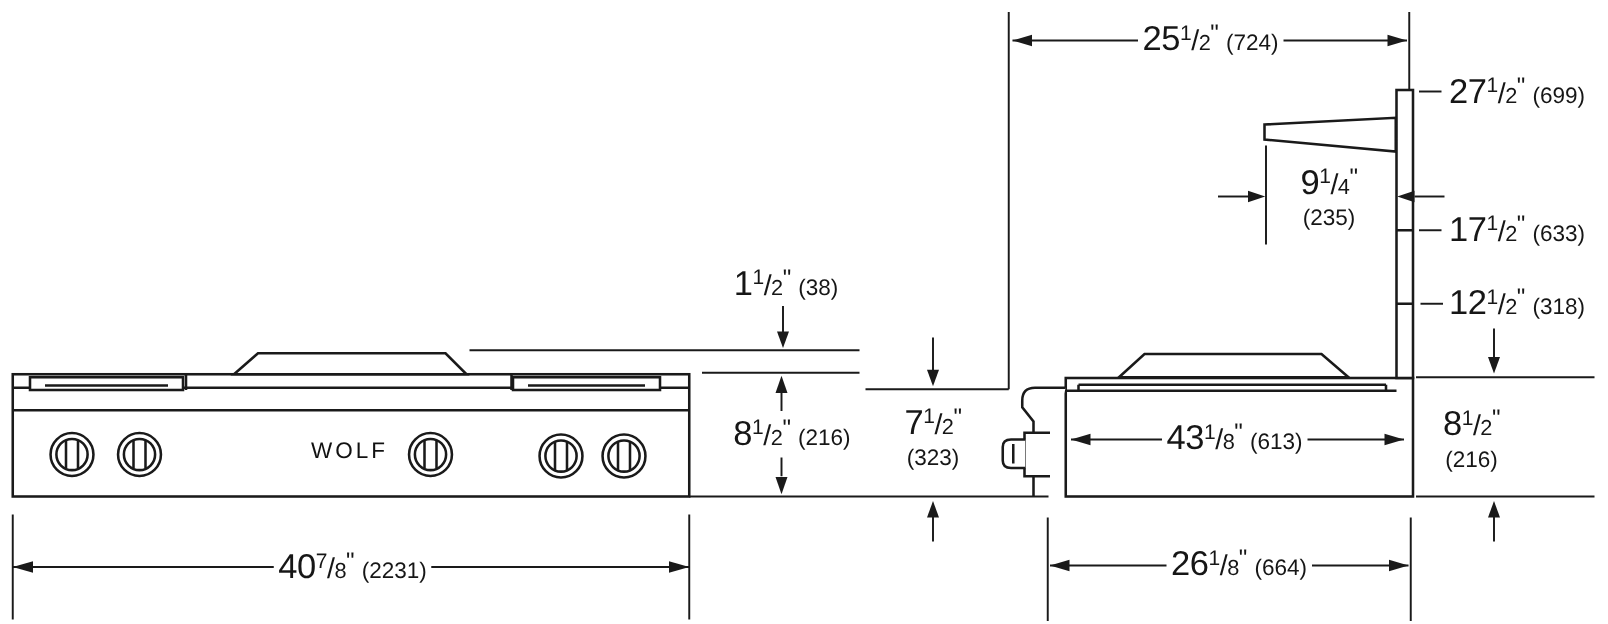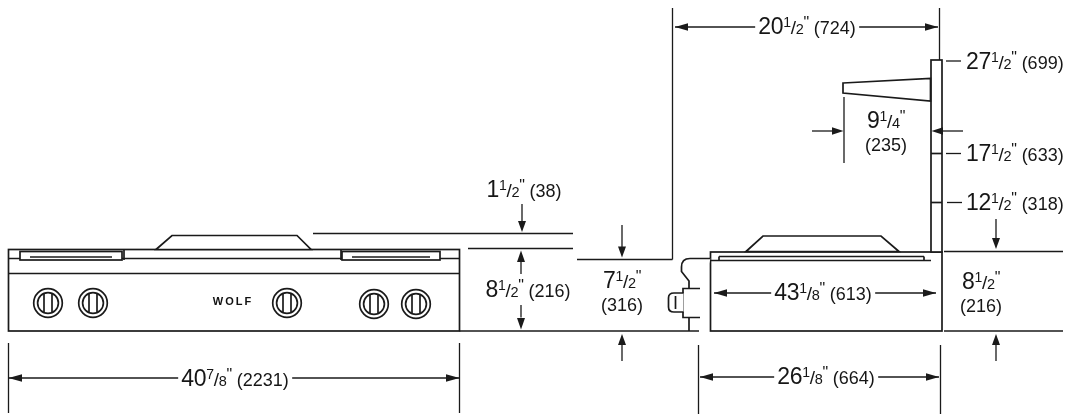--- a/index.html
+++ b/index.html
@@ -8,25 +8,25 @@
   #stage{position:absolute;left:0;top:0;width:1072px;height:416px;}
   svg{position:absolute;left:0;top:0;}
   .dim{position:absolute;transform:translate(-50%,-50%);background:#fff;
        padding:0 3px;white-space:nowrap;text-align:center;line-height:1;color:#161616;}
   .dim.left-anchored{transform:translate(0,-50%);}
   .dim .meas{font-size:23px;letter-spacing:-0.3px;}
   .dim sup{font-size:14px;position:relative;top:-7px;line-height:0;vertical-align:baseline;}
   .dim .sl{font-size:19px;}
   .dim .dn{font-size:14.5px;}
   .dim .in{font-size:16px;position:relative;top:-6px;}
-  .dim .mm{font-size:18px;margin-left:5px;}
+  .dim .mm{font-size:15px;margin-left:5px;}
   .dim.two{line-height:1.1;}
   .dim.two .mm{display:block;margin-left:0;margin-top:3px;text-align:center;}
-  .brand{position:absolute;transform:translate(-50%,-50%);font-size:11px;
-         font-weight:bold;letter-spacing:2px;color:#111;}
+  .brand{position:absolute;transform:translate(-50%,-50%);font-size:15px;
+         font-weight:normal;letter-spacing:2px;color:#111;}
 </style>
 </head>
 <body>
 
 <div id="stage">
 
 <svg width="1072" height="416" viewBox="0 0 1072 416">
 
   <g stroke="#1a1a1a" fill="none" stroke-width="1.7">
     <rect x="8.5" y="249.5" width="451" height="81.5" fill="#ffffff"></rect>
@@ -167,21 +167,21 @@
       <line x1="700" y1="377" x2="939" y2="377"></line>
       <polygon fill="#1a1a1a" stroke="none" points="700,377 713,373.2 713,380.8"></polygon>
       <polygon fill="#1a1a1a" stroke="none" points="939,377 926,373.2 926,380.8"></polygon>
     </g>
   </g>
 </svg>
 
 <div class="brand" style="left:233px;top:301px">WOLF</div>
 
 <div class="dim" style="left:807px;top:26px">
-  <span class="meas"><span>20</span><sup>1</sup><span class="sl">/</span><span class="dn">2</span><span class="in">"</span></span><span class="mm">(724)</span>
+  <span class="meas"><span>25</span><sup>1</sup><span class="sl">/</span><span class="dn">2</span><span class="in">"</span></span><span class="mm">(724)</span>
 </div>
 
 <div class="dim left-anchored" style="left:963px;top:61px">
   <span class="meas"><span>27</span><sup>1</sup><span class="sl">/</span><span class="dn">2</span><span class="in">"</span></span><span class="mm">(699)</span>
 </div>
 
 <div class="dim two" style="left:886px;top:132px">
   <span class="meas"><span>9</span><sup>1</sup><span class="sl">/</span><span class="dn">4</span><span class="in">"</span></span>
   <span class="mm">(235)</span>
 </div>
@@ -197,21 +197,21 @@
 <div class="dim" style="left:524px;top:189px">
   <span class="meas"><span>1</span><sup>1</sup><span class="sl">/</span><span class="dn">2</span><span class="in">"</span></span><span class="mm">(38)</span>
 </div>
 
 <div class="dim" style="left:528px;top:289px">
   <span class="meas"><span>8</span><sup>1</sup><span class="sl">/</span><span class="dn">2</span><span class="in">"</span></span><span class="mm">(216)</span>
 </div>
 
 <div class="dim two" style="left:622px;top:292px">
   <span class="meas"><span>7</span><sup>1</sup><span class="sl">/</span><span class="dn">2</span><span class="in">"</span></span>
-  <span class="mm">(316)</span>
+  <span class="mm">(323)</span>
 </div>
 
 <div class="dim" style="left:823px;top:292px">
   <span class="meas"><span>43</span><sup>1</sup><span class="sl">/</span><span class="dn">8</span><span class="in">"</span></span><span class="mm">(613)</span>
 </div>
 
 <div class="dim two" style="left:981px;top:293px">
   <span class="meas"><span>8</span><sup>1</sup><span class="sl">/</span><span class="dn">2</span><span class="in">"</span></span>
   <span class="mm">(216)</span>
 </div>

